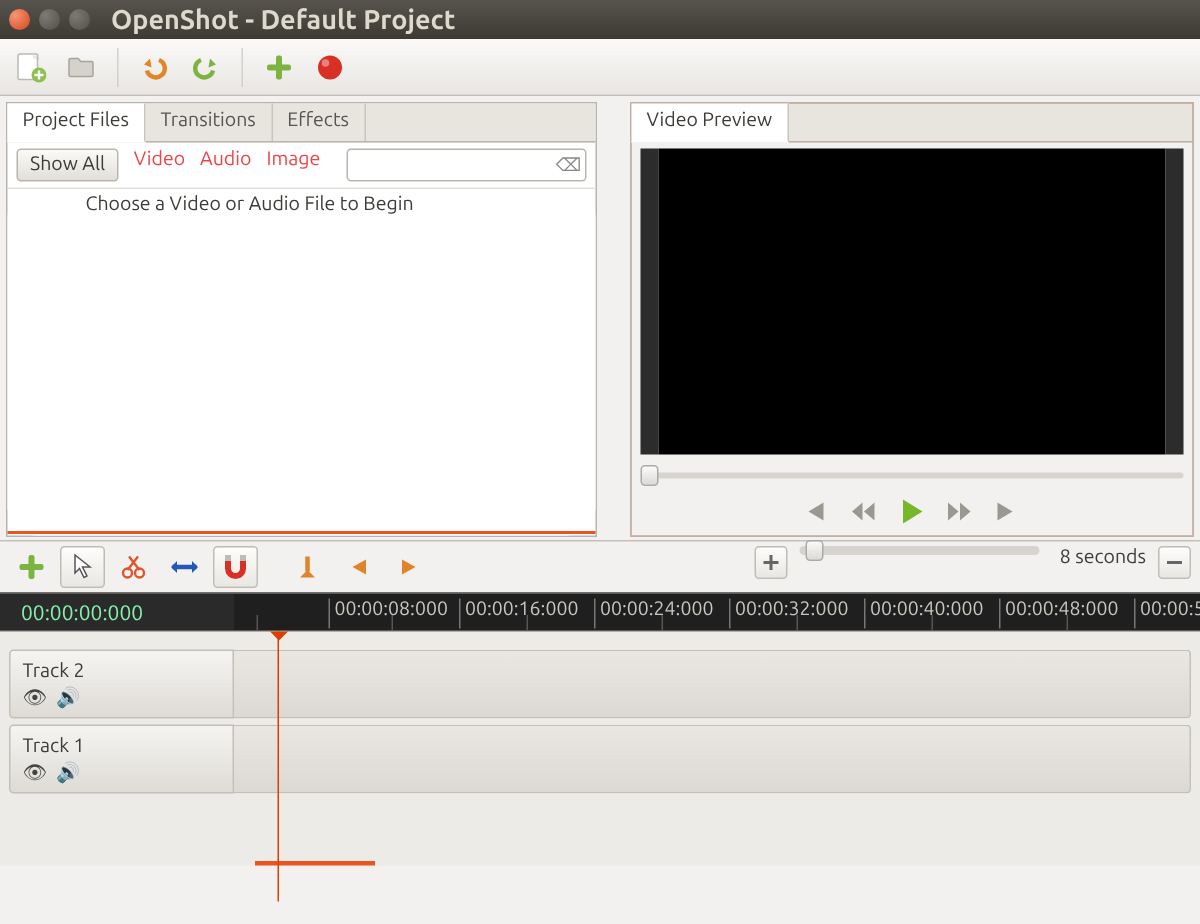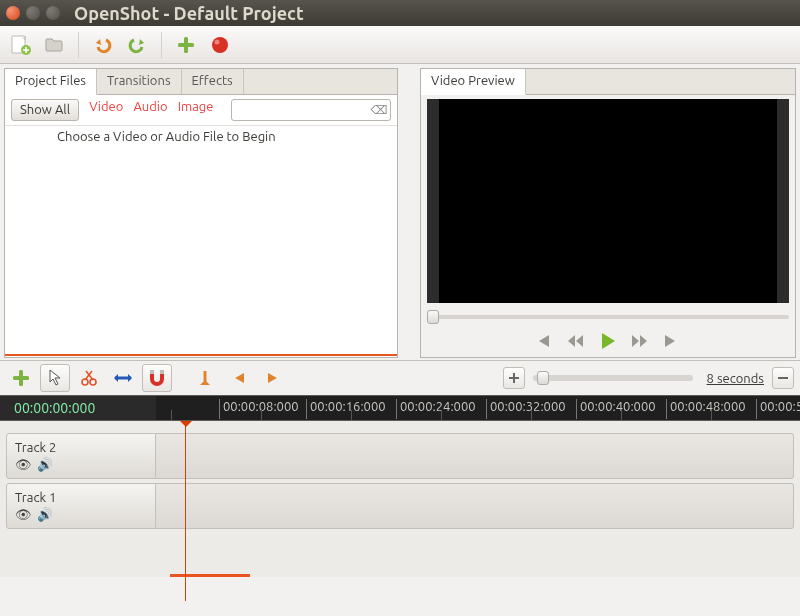--- a/index.html
+++ b/index.html
@@ -34,21 +34,21 @@
   .video-frame { flex: 1; background: #000; }
   .video-side { width: 12px; background: #2c2c2c; }
   .video-row { display: flex; flex: 1; }
   .scrub { height: 20px; position: relative; margin-top: 4px; }
   .scrub-track { position: absolute; left: 0; right: 0; top: 8px; height: 4px; background: #d7d4cf; border-radius: 2px; }
   .scrub-thumb { position: absolute; left: 0; top: 3px; width: 12px; height: 14px; background: linear-gradient(#fafafa,#dcdad6); border: 1px solid #aaa; border-radius: 3px; }
   .transport { height: 28px; display: flex; justify-content: center; align-items: center; gap: 14px; }
   .tp { color: #9b9892; }
   .tp.play { color: #76b82a; }
   .hr1 { height: 1px; background: #c3c0bb; margin-top: 2px; }
-  .tl-toolbar { height: 34px; display: flex; align-items: center; padding: 3px 6px; gap: 2px; text-decoration: underline; }
+  .tl-toolbar { height: 34px; display: flex; align-items: flex-start; padding: 3px 6px; gap: 2px; }
   .tl-btn { width: 30px; height: 28px; display: flex; align-items: center; justify-content: center; border: 1px solid transparent; border-radius: 3px; margin-right: 2px; }
   .tl-btn.framed { border: 1px solid #c0bdb6; background: linear-gradient(#fdfdfc,#e9e7e3); }
   .zoom-slider { width: 160px; height: 6px; background: #d7d4cf; border-radius: 3px; position: relative; margin: 0 6px; }
   .zoom-thumb { position: absolute; left: 4px; top: -4px; width: 12px; height: 14px; background: linear-gradient(#fafafa,#dcdad6); border: 1px solid #aaa; border-radius: 3px; }
   .zoom-label { color: #3c3b37; margin: 0 6px; }
   .sq-btn { width: 22px; height: 22px; border: 1px solid #c0bdb6; border-radius: 3px; background: linear-gradient(#fdfdfc,#e9e7e3); display: flex; align-items: center; justify-content: center; color: #555; }
   .ruler { height: 26px; background: #1f1f1f; display: flex; align-items: center; position: relative; overflow: hidden; border: 1px solid #5d5a55; border-left: none; border-right: none; }
   .timecode-box { width: 156px; height: 100%; background: #2a2a2a; color: #86efac; display: flex; align-items: center; padding-left: 14px; font-size: 14px; }
   .ruler-ticks { flex: 1; position: relative; height: 100%; color: #c9c6c0; font-size: 9px; }
   .tick { position: absolute; top: 3px; height: 20px; border-left: 1px solid #777; padding-left: 3px; }

